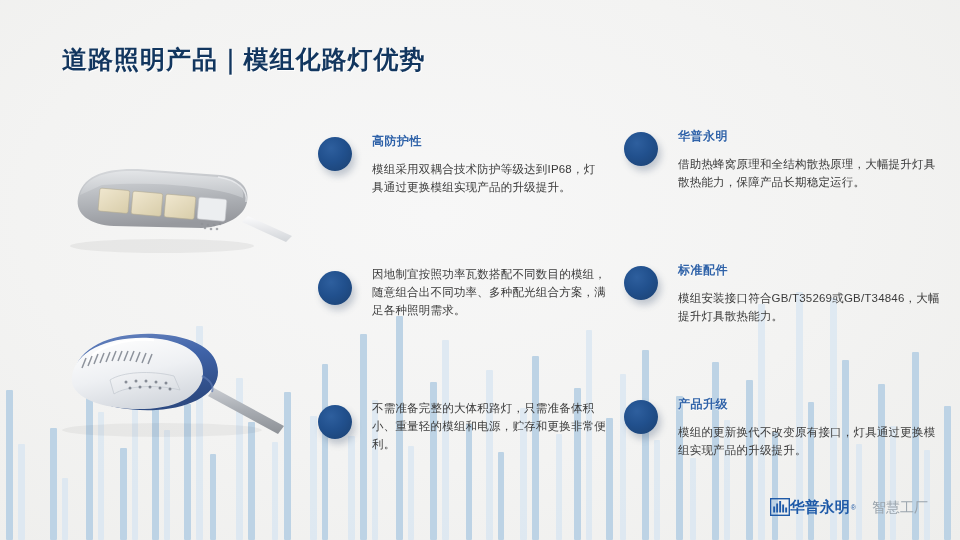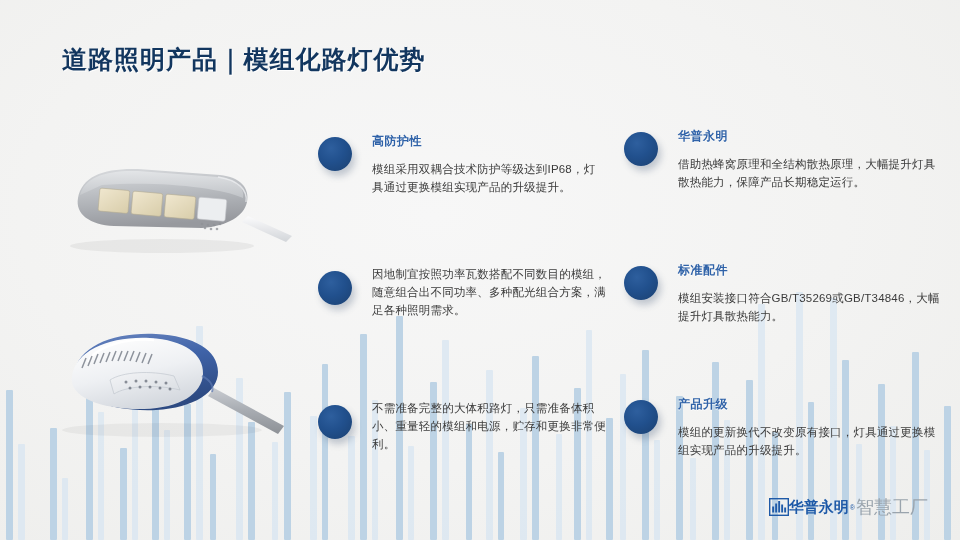--- a/index.html
+++ b/index.html
@@ -141,25 +141,25 @@
     letter-spacing: 0;
     line-height: 16px;
   }
   #logo-tm {
     font-size: 7px;
     color: #1f5aa8;
     vertical-align: super;
     margin-left: 1px;
   }
   #logo-sub {
-    font-size: 18px;
+    font-size: 14px;
     color: #9aa4ad;
     letter-spacing: 0;
     line-height: 16px;
-    margin-left: 1px;
+    margin-left: 16px;
   }
 </style>
 </head>
 <body>
 
 <div id="slide">
 
   <div id="bars">
       <div class="bar deep" style="left: 6px; width: 7px; height: 150px;"></div>
       <div class="bar pale" style="left: 18px; width: 7px; height: 96px;"></div>

